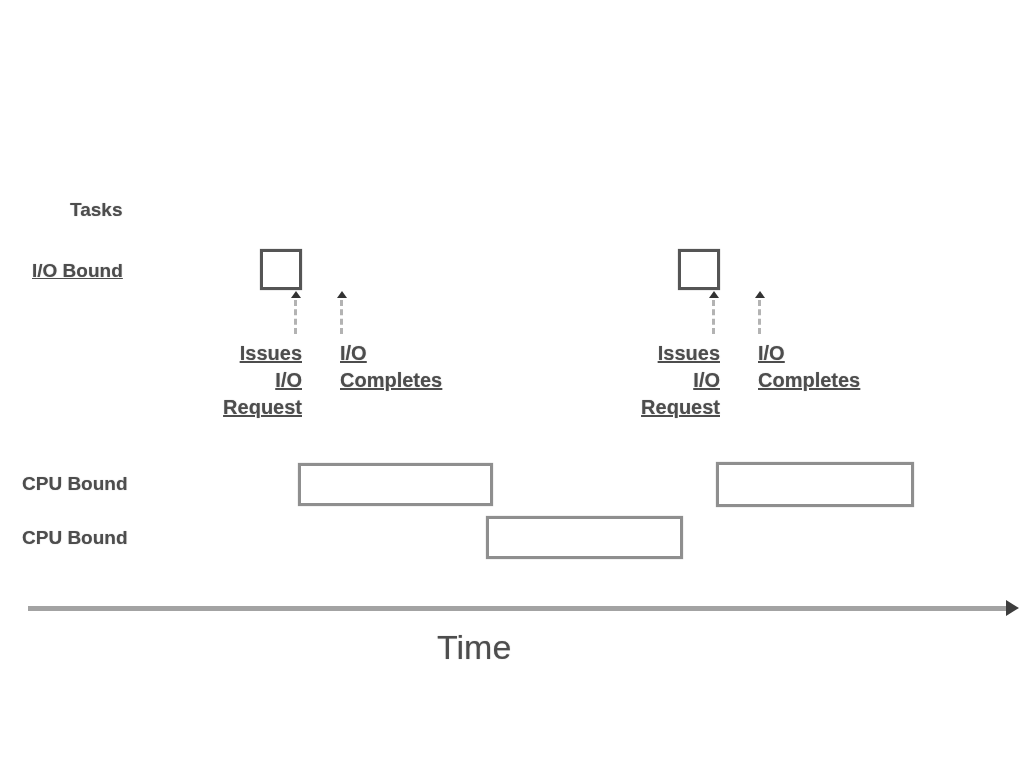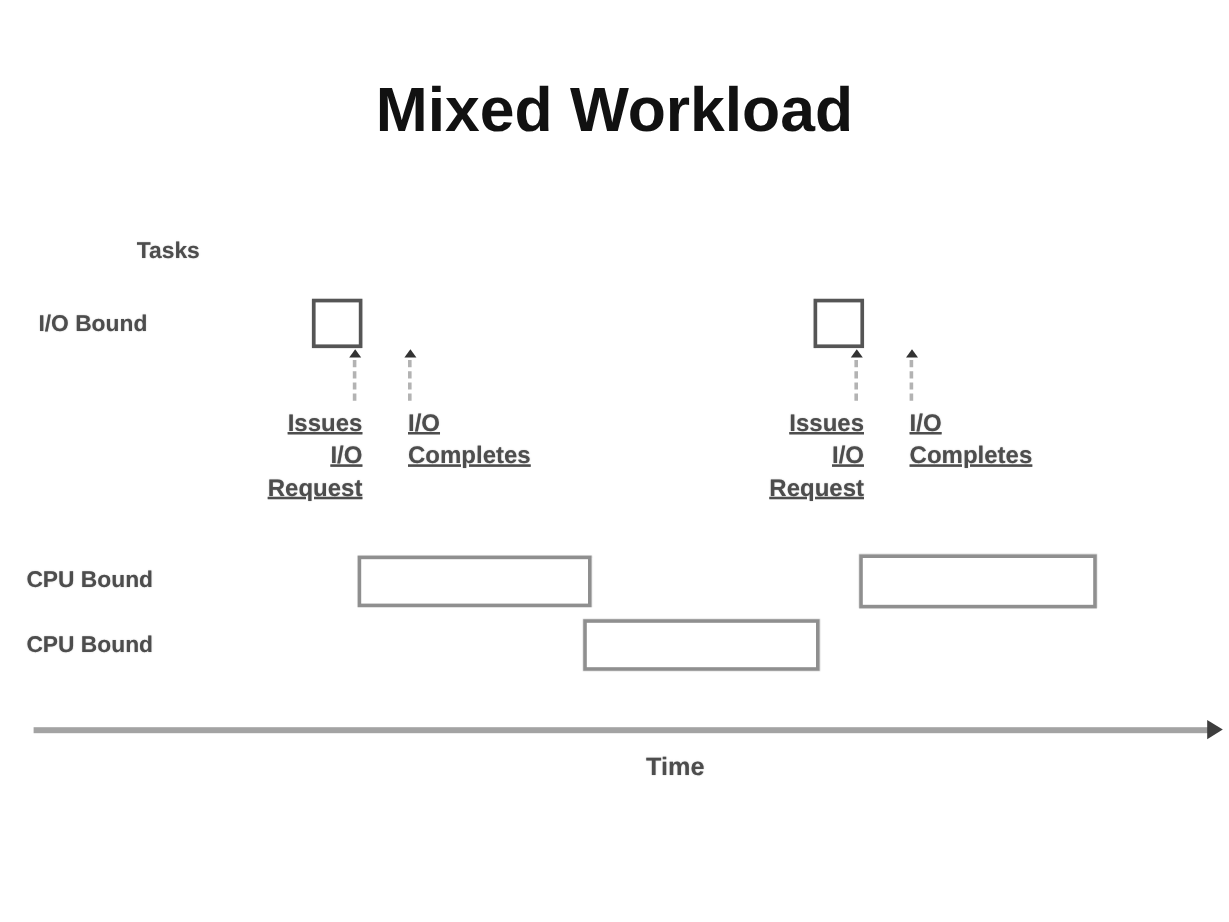--- a/index.html
+++ b/index.html
@@ -30,29 +30,29 @@
   }
   
   .dlabel {
     position: absolute;
     color: var(--diagram-text, #4d4d4d);
     font-weight: bold;
     font-size: 19px;
     white-space: nowrap;
     text-shadow: 0 0 1px rgba(90,90,90,0.55);
   }
-  .tasks-label     { left: 70px;  top: 199px; margin-left: 44px; }
-  .io-bound-label  { left: 32px;  top: 260px; }
+  .tasks-label     { left: 70px;  top: 199px; }
+  .io-bound-label  { left: 32px;  top: 260px; text-decoration: underline; }
   .cpu-bound-1     { left: 22px;  top: 473px; }
   .cpu-bound-2     { left: 22px;  top: 527px; }
   .time-label {
     position: absolute;
     left: 437px; top: 628px; width: 150px;
-    text-align: right;
-    font-size: 21px; font-weight: bold;
+    text-align: left;
+    font-size: 34px; font-weight: normal;
     color: var(--diagram-text, #4d4d4d);
     text-shadow: 0 0 1px rgba(90,90,90,0.55);
   }
 
   
   .io-event-group {
     position: absolute;
     top: 249px;
     width: 250px;
     height: 175px;
@@ -138,21 +138,20 @@
     border-top: 8px solid transparent;
     border-bottom: 8px solid transparent;
     border-left: 13px solid var(--axis-arrow, #3d3d3d);
   }
 </style>
 </head>
 <body>
 
 <div class="slide">
 
-  <div class="slide-title">Mixed Workload</div>
 
   <div class="dlabel tasks-label">Tasks</div>
   <div class="dlabel io-bound-label">I/O Bound</div>
 
   <div class="io-event-group g1">
     <div class="io-box"></div>
     <div class="dot-arrow a1">
       <div class="head"></div>
       <div class="stem"></div>
     </div>

